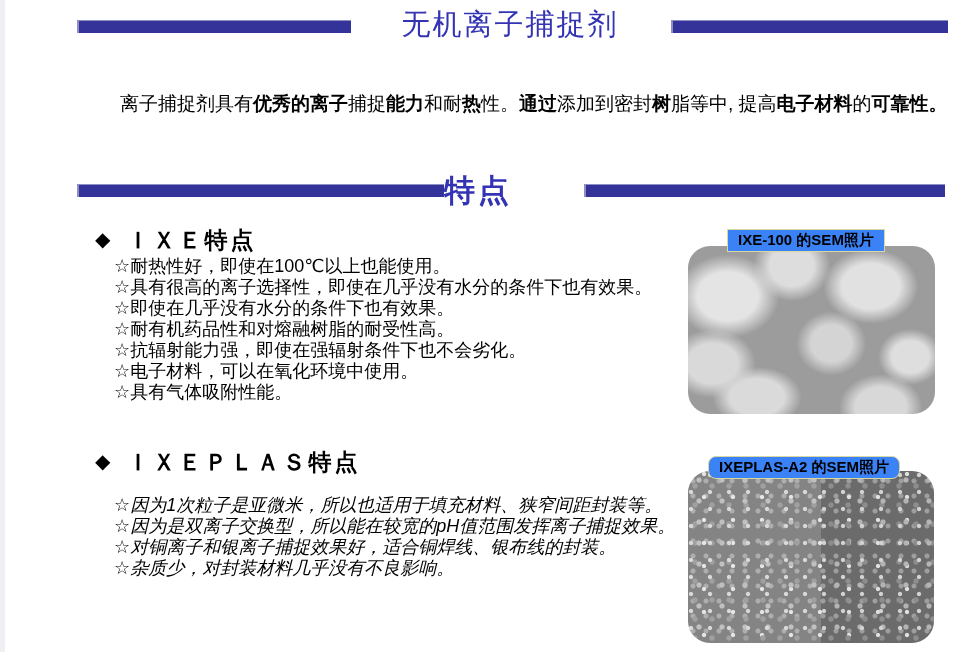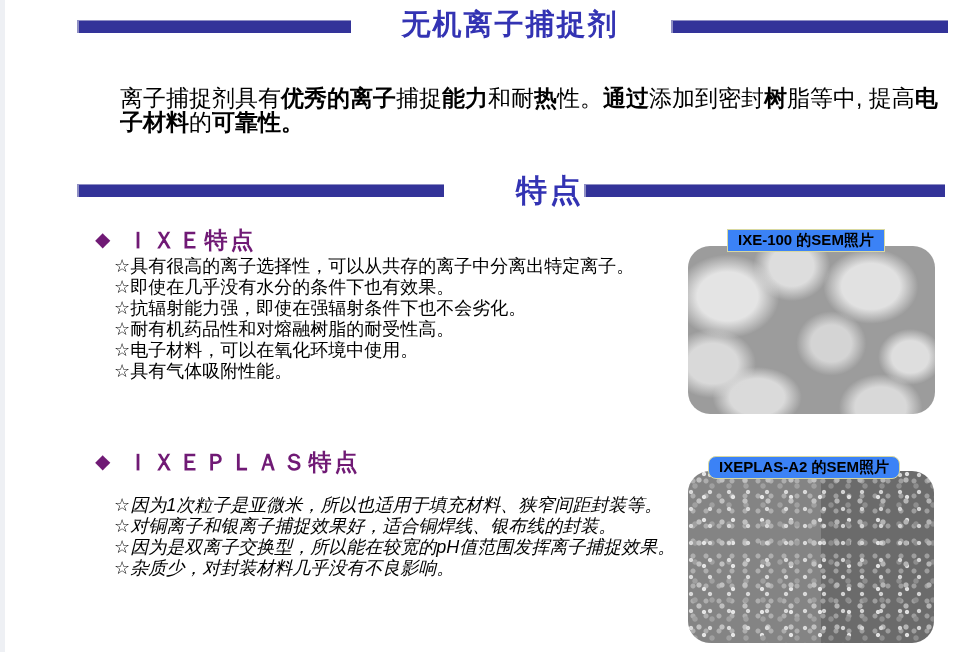--- a/index.html
+++ b/index.html
@@ -11,34 +11,34 @@
 
   
   .rule{position:absolute;height:13px;background:#333399;box-shadow:inset 2px 1px 0 #8f8fc4;}
   #rule-title-left{left:77px;top:20px;width:274px;}
   #rule-title-right{left:671px;top:20px;width:277px;}
   #rule-feat-left{left:77px;top:184px;width:367px;}
   #rule-feat-right{left:584px;top:184px;width:361px;}
 
   .page-title{
     position:absolute;left:60px;top:5px;width:900px;text-align:center;
-    font-size:29px;font-weight:bold;color:#3333b3;letter-spacing:2px;
+    font-size:29px;font-weight:normal;color:#3333b3;letter-spacing:2px;
   }
   .section-title{
-    position:absolute;left:444px;top:170px;width:140px;text-align:right;
+    position:absolute;left:444px;top:170px;width:140px;text-align:left;
     font-size:31px;font-weight:bold;color:#3333b3;letter-spacing:3px;
   }
 
   .intro{
-    position:absolute;left:120px;top:63px;width:832px;
-    font-size:23px;line-height:24px;
+    position:absolute;left:120px;top:73px;width:832px;
+    font-size:19px;line-height:24px;
   }
   .intro .seg-b{font-weight:bold;}
 
-  .feature-heading{position:absolute;left:95px;color:#701a75;white-space:nowrap;text-align:center;}
+  .feature-heading{position:absolute;left:95px;color:#000000;white-space:nowrap;text-align:center;}
   #feat1-heading{top:225px;}
   #feat2-heading{top:447px;}
   .diamond{font-size:20px;margin-right:16px;vertical-align:2px;}
   .heading-text{font-size:23px;font-weight:600;letter-spacing:3px;}
 
   .bullets{position:absolute;left:114px;margin:0;padding:0;list-style:none;
     font-size:18px;line-height:21px;}
   #feat1-bullets{top:256px;width:586px;}
   #feat2-bullets{top:495px;width:606px;font-style:italic;}
   .bullets li{white-space:nowrap;}
@@ -92,38 +92,39 @@
 
 <div class="rule" id="rule-feat-left"></div>
 <div class="section-title">特点</div>
 <div class="rule" id="rule-feat-right"></div>
 
 <div class="feature-heading" id="feat1-heading">
   <span class="diamond">◆</span><span class="heading-text">ＩＸＥ特点</span>
 </div>
 
 <ul class="bullets" id="feat1-bullets">
-  <li>☆具有很高的离子选择性，可以从共存的离子中分离出特定离子。</li>
+  <li>☆耐热性好，即使在100℃以上也能使用。</li>
+  <li>☆具有很高的离子选择性，即使在几乎没有水分的条件下也有效果。</li>
   <li>☆即使在几乎没有水分的条件下也有效果。</li>
+  <li>☆耐有机药品性和对熔融树脂的耐受性高。</li>
   <li>☆抗辐射能力强，即使在强辐射条件下也不会劣化。</li>
-  <li>☆耐有机药品性和对熔融树脂的耐受性高。</li>
   <li>☆电子材料，可以在氧化环境中使用。</li>
   <li>☆具有气体吸附性能。</li>
 </ul>
 
 <div class="sem" id="sem1"></div>
 <div class="sem-label" id="sem1-label">IXE-100 的SEM照片</div>
 
 <div class="feature-heading" id="feat2-heading">
   <span class="diamond">◆</span><span class="heading-text">ＩＸＥＰＬＡＳ特点</span>
 </div>
 
 <ul class="bullets" id="feat2-bullets">
   <li>☆因为1次粒子是亚微米，所以也适用于填充材料、狭窄间距封装等。</li>
+  <li>☆因为是双离子交换型，所以能在较宽的pH值范围发挥离子捕捉效果。</li>
   <li>☆对铜离子和银离子捕捉效果好，适合铜焊线、银布线的封装。</li>
-  <li>☆因为是双离子交换型，所以能在较宽的pH值范围发挥离子捕捉效果。</li>
   <li>☆杂质少，对封装材料几乎没有不良影响。</li>
 </ul>
 
 <div class="sem" id="sem2">
   <div class="half-light"></div>
 </div>
 <div class="sem-label" id="sem2-label">IXEPLAS-A2 的SEM照片</div>
 
 </body></html>

